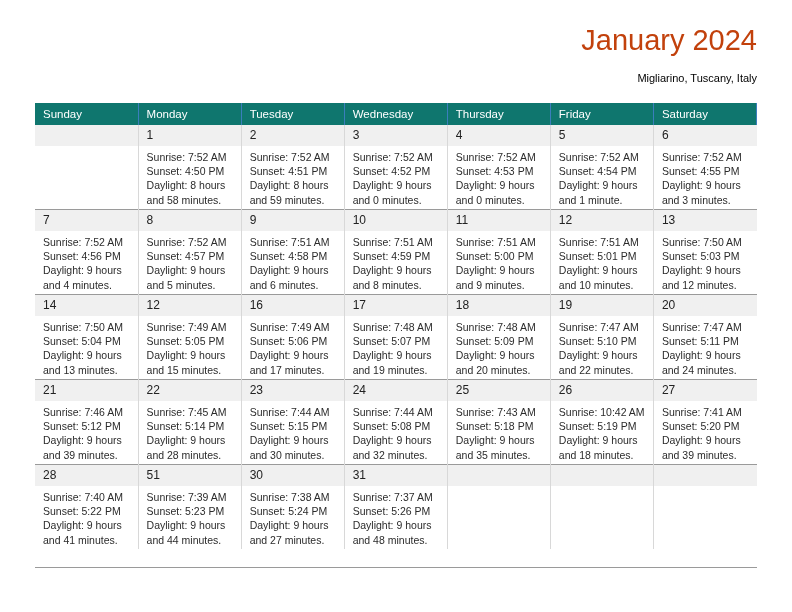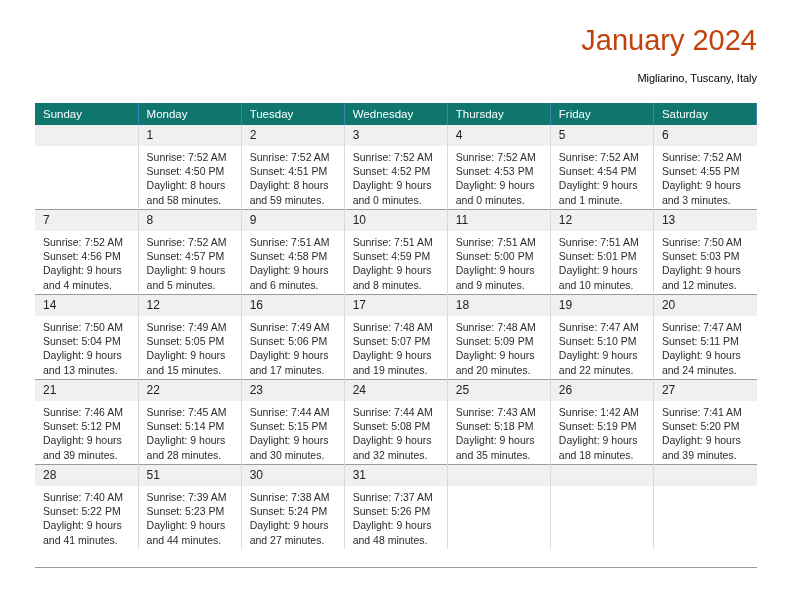--- a/index.html
+++ b/index.html
@@ -404,21 +404,21 @@
             <div class="lines">
               <div>Sunrise: 7:43 AM</div>
               <div>Sunset: 5:18 PM</div>
               <div>Daylight: 9 hours</div>
               <div>and 35 minutes.</div>
             </div>
           </td>
           <td class=" sep-left">
             <span class="daynum">26</span>
             <div class="lines">
-              <div>Sunrise: 1:42 AM</div>
+              <div>Sunrise: 10:42 AM</div>
               <div>Sunset: 5:19 PM</div>
               <div>Daylight: 9 hours</div>
               <div>and 18 minutes.</div>
             </div>
           </td>
           <td class=" sep-left">
             <span class="daynum">27</span>
             <div class="lines">
               <div>Sunrise: 7:41 AM</div>
               <div>Sunset: 5:20 PM</div>

